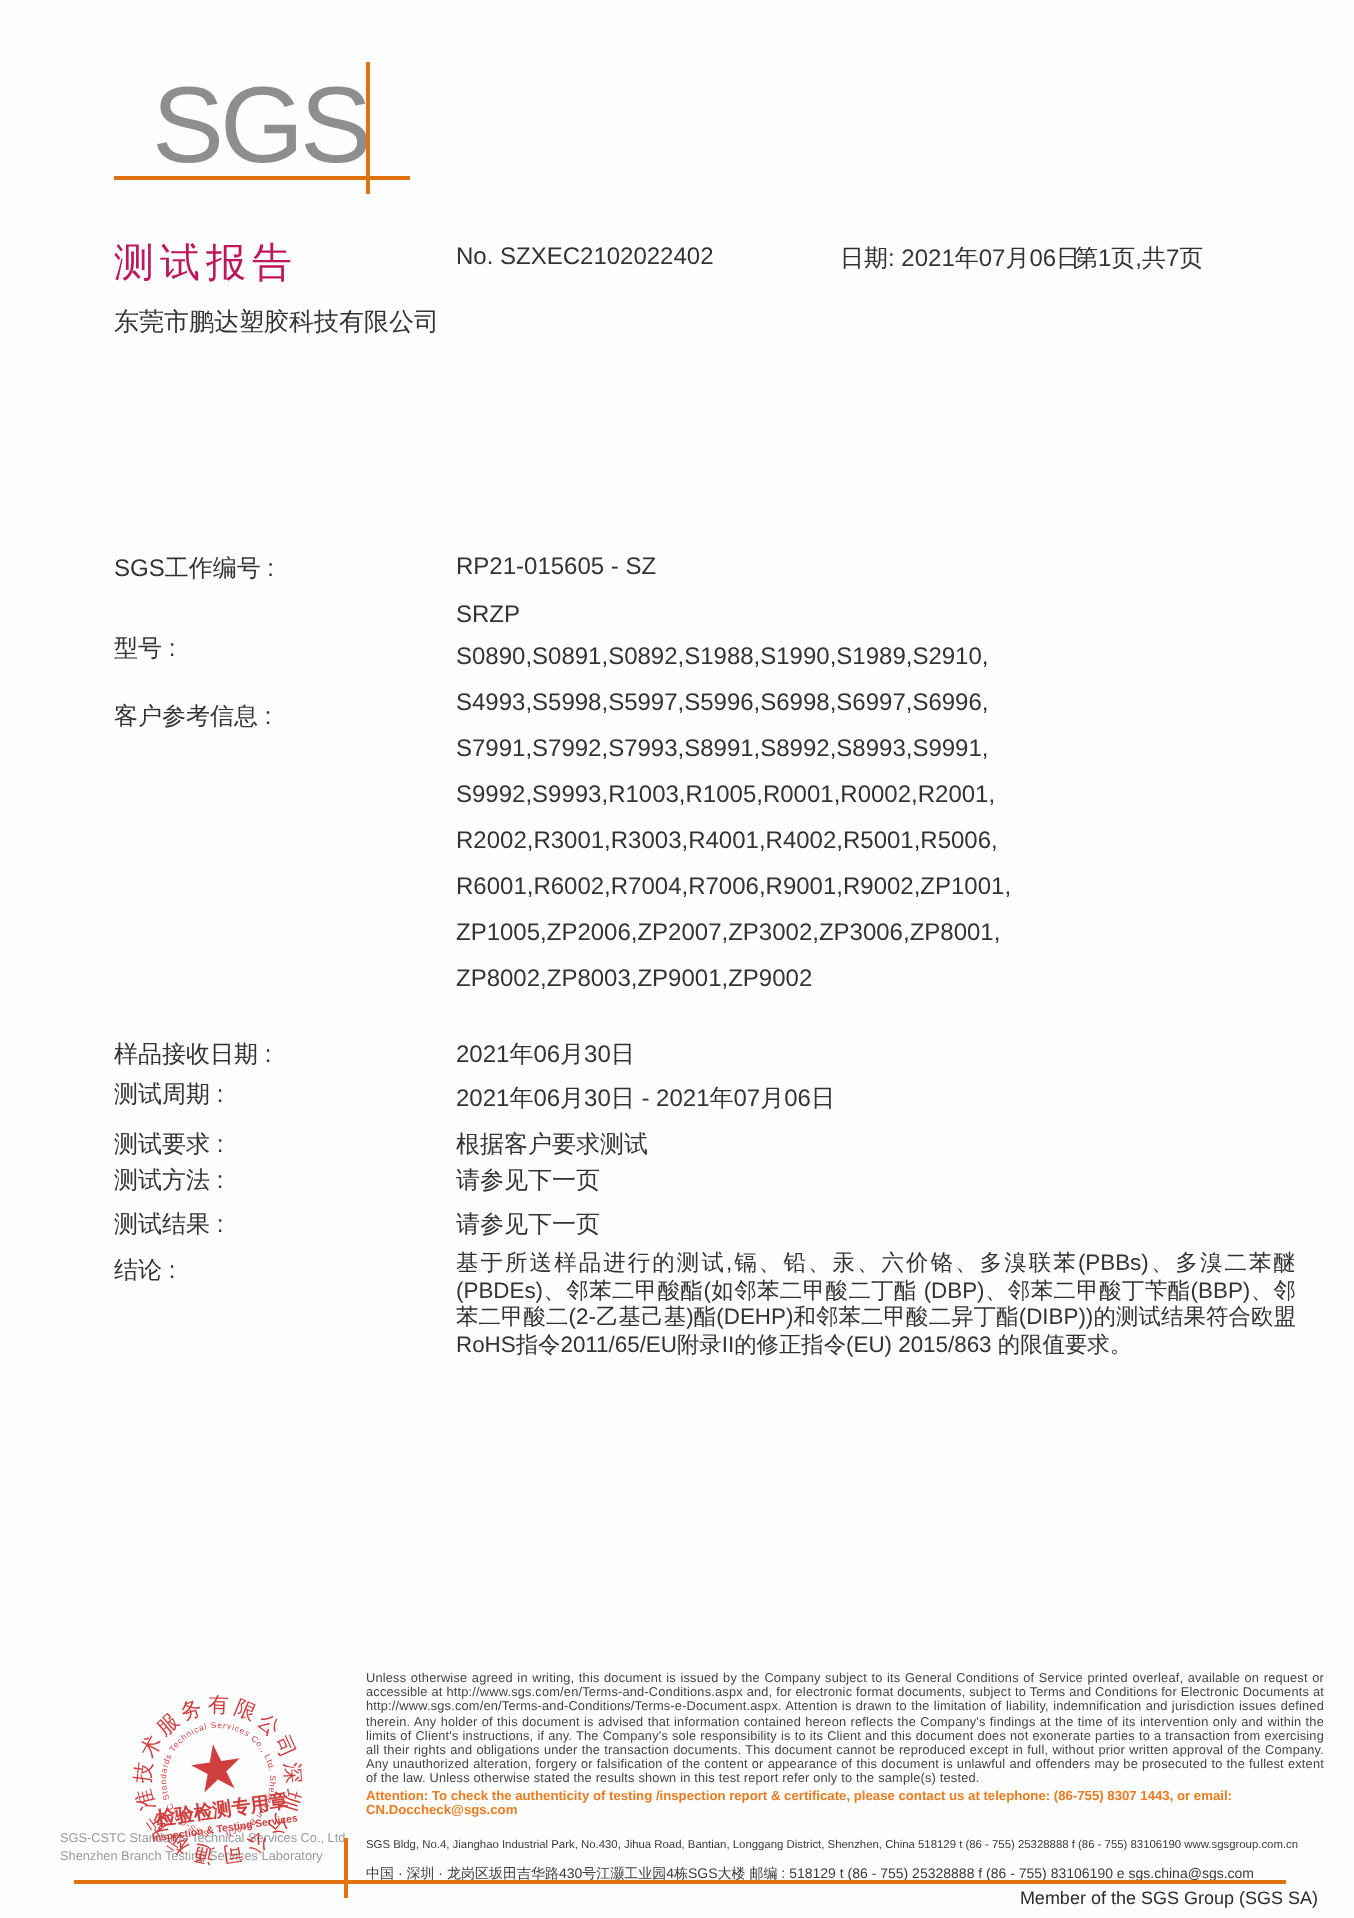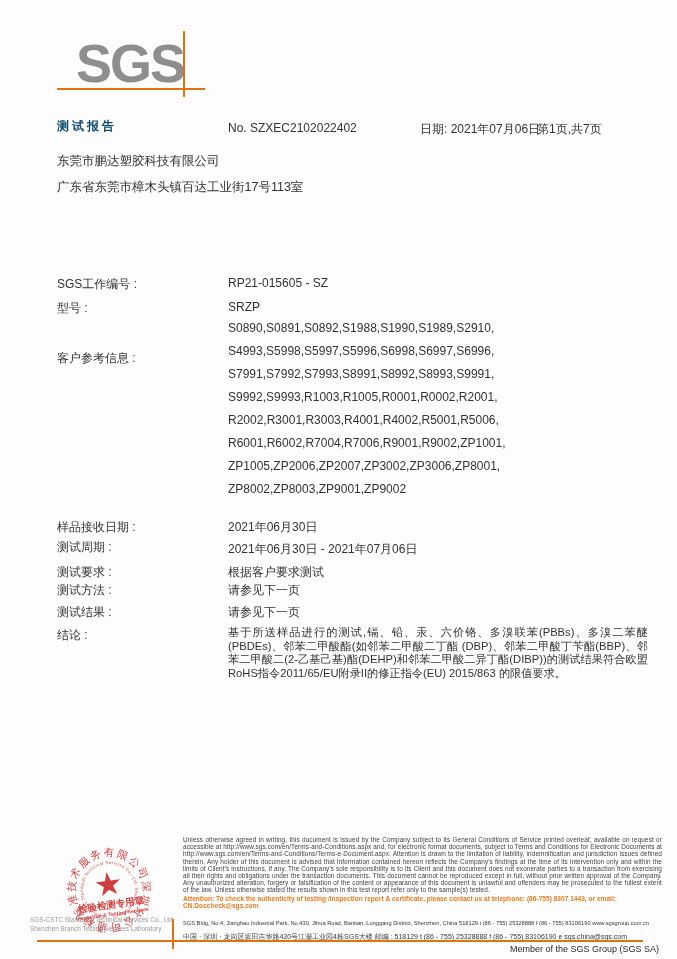--- a/index.html
+++ b/index.html
@@ -4,24 +4,24 @@
 <style>
   html,body{margin:0;padding:0;background:#e8e8e8;}
   .page{
     position:relative;width:677px;height:959px;margin:0 auto;
     background:#fdfdfd;overflow:hidden;
     font-family:"Liberation Sans","DejaVu Sans",sans-serif;
     color:#3a3a3a;
   }
   .abs{position:absolute;}
   
-  .logo-text{font-weight:bold;font-size:54px;color:#8e8e8e;letter-spacing:-2px;line-height:1;}
+  .logo-text{font-weight:normal;font-size:54px;color:#8e8e8e;letter-spacing:-2px;line-height:1;}
   .crop-line{background:#e0720f;}
   
-  .report-title{font-size:12px;font-weight:bold;color:#0c4a6e;letter-spacing:3px;}
+  .report-title{font-size:20px;font-weight:normal;color:#be185d;letter-spacing:3px;}
   .h-meta{font-size:12px;color:#333;}
   .company{font-size:12.5px;color:#333;}
   
   .field-label{position:absolute;left:57px;font-size:12px;color:#333;}
   .field-value{position:absolute;left:228px;font-size:12px;color:#333;}
   .ref-line{height:23px;line-height:23px;font-size:12px;color:#333;}
   .conclusion{width:420px;font-size:11.2px;line-height:13.6px;color:#333;text-align:justify;}
   
   .legal{width:479px;font-size:6.4px;line-height:7.2px;color:#434343;text-align:justify;letter-spacing:0.1px;}
   .attention{width:479px;font-size:6.6px;line-height:7px;color:#e87c1e;font-weight:bold;margin-top:1px;}
@@ -39,27 +39,26 @@
   <div class="abs logo-text" style="left:76px;top:36px;">SGS</div>
   <div class="abs crop-line" style="left:57px;top:88px;width:148px;height:2px;"></div>
   <div class="abs crop-line" style="left:183px;top:31px;width:2px;height:66px;"></div>
 
   <div class="abs report-title" style="left:57px;top:118px;">测试报告</div>
   <div class="abs h-meta" style="left:228px;top:121px;">No. SZXEC2102022402</div>
   <div class="abs h-meta" style="left:420px;top:121px;">日期: 2021年07月06日</div>
   <div class="abs h-meta" style="left:537px;top:121px;">第1页,共7页</div>
 
   <div class="abs company" style="left:57px;top:153px;">东莞市鹏达塑胶科技有限公司</div>
-  <div class="abs company" style="left:57px;top:179px;">广东省东莞市樟木头镇百达工业街17号113室</div>
 
 
   <div class="field-label" style="top:276px;">SGS工作编号 :</div>
   <div class="field-value" style="top:276px;">RP21-015605 - SZ</div>
 
-  <div class="field-label" style="top:300px;text-align:right;">型号 :</div>
+  <div class="field-label" style="top:316px;text-align:right;">型号 :</div>
   <div class="field-value" style="top:300px;">SRZP</div>
 
   <div class="field-label" style="top:322px;margin-top:28px;">客户参考信息 :</div>
   <div class="field-value" style="top:317px;">
     <div class="ref-line">S0890,S0891,S0892,S1988,S1990,S1989,S2910,</div>
     <div class="ref-line">S4993,S5998,S5997,S5996,S6998,S6997,S6996,</div>
     <div class="ref-line">S7991,S7992,S7993,S8991,S8992,S8993,S9991,</div>
     <div class="ref-line">S9992,S9993,R1003,R1005,R0001,R0002,R2001,</div>
     <div class="ref-line">R2002,R3001,R3003,R4001,R4002,R5001,R5006,</div>
     <div class="ref-line">R6001,R6002,R7004,R7006,R9001,R9002,ZP1001,</div>

